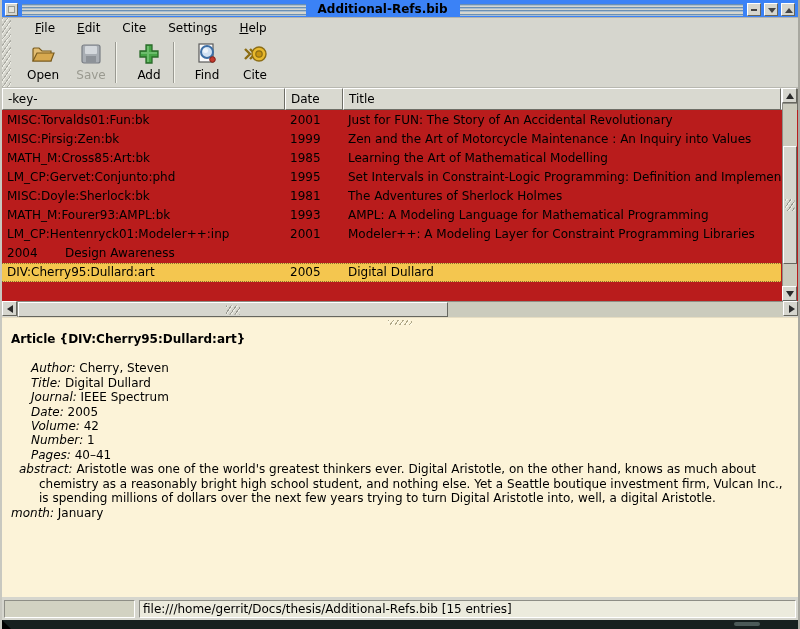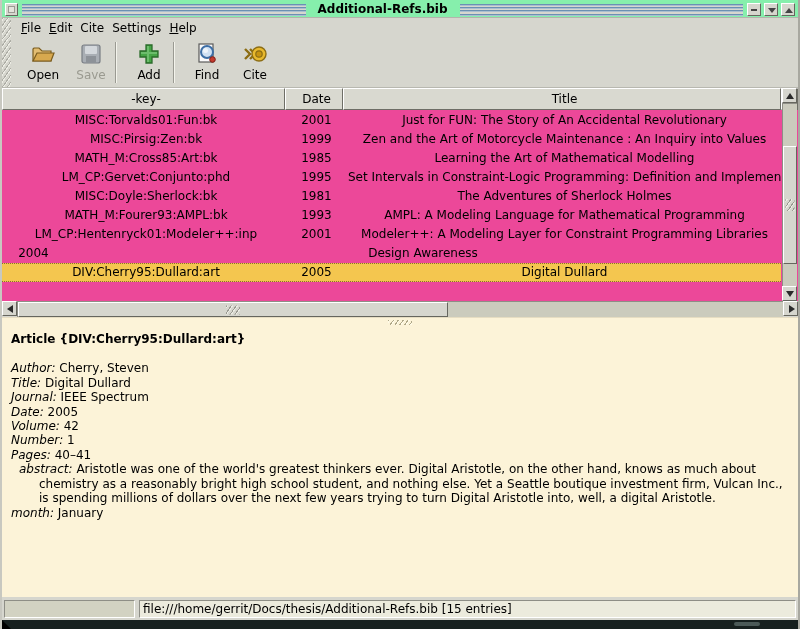--- a/index.html
+++ b/index.html
@@ -4,59 +4,59 @@
 <style>
   * { box-sizing: border-box; margin: 0; padding: 0; }
   html,body { width:800px; height:629px; }
   body { font-family:"DejaVu Sans","Liberation Sans",sans-serif; font-size:12px; color:#000; }
 
   .window { position:relative; width:800px; height:629px; background:#d6d6ce;
             border-left:2px solid #c8c8c0; border-right:2px solid #a8a8a0; overflow:hidden; }
 
   
   .titlebar { height:18px; display:flex; align-items:center; padding:2px 3px 1px 3px; gap:4px;
-              background:#86efac; border-bottom:1px solid #b4b4ac; }
+              background:#3b82f6; border-bottom:1px solid #b4b4ac; }
   .menu-btn { width:13px; height:13px; background:#d6d6ce; flex:0 0 auto;
               border-top:1px solid #fff; border-left:1px solid #fff;
               border-right:1px solid #66665e; border-bottom:1px solid #66665e; }
   .menu-btn .inner { margin:2px; height:7px; border:1px solid #9a9a92; background:#e4e4dc; }
   .stripes { flex:1; height:12px; margin-top:1px;
              background:repeating-linear-gradient(to bottom,#6b90b3 0 1px,#a9bed0 1px 2px,#d6d6ce 2px 3.2px); }
   .title-text { font-weight:bold; font-size:12px; padding:0 8px; white-space:nowrap; }
   .winbtns { display:flex; gap:3px; flex:0 0 auto; }
   .winbtn { width:14px; height:13px; background:#d6d6ce; position:relative;
             border-top:1px solid #fff; border-left:1px solid #fff;
             border-right:1px solid #66665e; border-bottom:1px solid #66665e; }
   .winbtn .bar { position:absolute; left:3px; right:3px; top:5px; height:2px; background:#444; }
   .winbtn .tri-down { position:absolute; left:3px; top:4px; width:0; height:0;
             border-left:4px solid transparent; border-right:4px solid transparent; border-top:5px solid #444; }
   .winbtn .tri-up { position:absolute; left:3px; top:4px; width:0; height:0;
             border-left:4px solid transparent; border-right:4px solid transparent; border-bottom:5px solid #444; }
 
   
-  .menubar { height:20px; display:flex; align-items:center; padding-right:8px;
+  .menubar { height:20px; display:flex; align-items:center; gap:14px; padding-right:8px;
              background:#d6d6ce; }
   .grip-v { width:9px; align-self:stretch; margin-right:6px;
             background:repeating-linear-gradient(125deg,#aeaea6 0 1px,#ecece4 1px 2px,#d6d6ce 2px 4px); }
   .menu-item { padding:2px 4px; cursor:default; white-space:nowrap; }
   .menu-item u { text-decoration:underline; }
 
   
   .toolbar { height:50px; display:flex; align-items:stretch; background:#d6d6ce;
              border-bottom:1px solid #b8b8b0; }
   .toolbar .grip-v { margin-right:4px; }
   .tb-btn { width:40px; display:flex; flex-direction:column; align-items:center; justify-content:flex-start;
             padding-top:3px; gap:1px;margin-left:8px; }
   .tb-btn .icon { width:26px; height:26px; display:flex; align-items:center; justify-content:center; }
   .tb-btn .lbl { font-size:12px; }
   .tb-btn.disabled .lbl { color:#9a9a90; }
   .tb-sep { width:2px; margin:4px 4px; border-left:1px solid #9a9a92; border-right:1px solid #f4f4ec; }
 
   
-  .list-area { position:relative; height:213px; background:#ec4899;text-align:center; }
+  .list-area { position:relative; height:213px; background:#b91c1c; }
   .hdr-row { display:flex; height:22px; }
   .hdr-cell { background:#d9d9d0; padding:3px 0 0 5px; font-size:12px; overflow:hidden; white-space:nowrap;
               border-top:1px solid #fff; border-left:1px solid #fff;
               border-right:1px solid #6e6e66; border-bottom:1px solid #6e6e66; }
   .hdr-key { width:283px; }
   .hdr-date { width:58px; }
   .hdr-title { flex:1; }
   .hdr-corner { width:17px; background:#d9d9d0;
               border-top:1px solid #fff; border-left:1px solid #fff;
               border-right:1px solid #6e6e66; border-bottom:1px solid #6e6e66; }
@@ -97,21 +97,21 @@
   .h-thumb .thumb-grip { width:14px; height:9px; }
 
   
   .pane-divider { height:8px; background:#fcf3d8; position:relative; border-top:1px solid #e6ddc2; }
   .pane-grip { position:absolute; left:386px; top:2px; width:24px; height:5px;
              background:repeating-linear-gradient(125deg,#b0a888 0 1px,#fffbe8 1px 2px,transparent 2px 4px); }
 
   
   .detail { height:272px; background:#fcf3d8; padding:7px 9px; overflow:hidden; line-height:14.4px; }
   .detail-heading { font-weight:bold; margin-bottom:15px; }
-  .fields { }
+  .fields { margin-left:20px; }
   .field-label { font-style:italic; }
   .abstract-block { padding-left:28px; text-indent:-20px; }
   .month-line { margin-top:0.4px; }
 
   
   .statusbar { height:23px; display:flex; align-items:center; gap:4px; padding:2px 2px; background:#d6d6ce; }
   .progress { width:131px; height:18px; background:#d2d2c2;
               border-top:1px solid #8e8e86; border-left:1px solid #8e8e86;
               border-right:1px solid #fff; border-bottom:1px solid #fff; }
   .status-field { flex:1; height:18px; background:#ecebdd; padding:1px 3px; white-space:nowrap; overflow:hidden;

